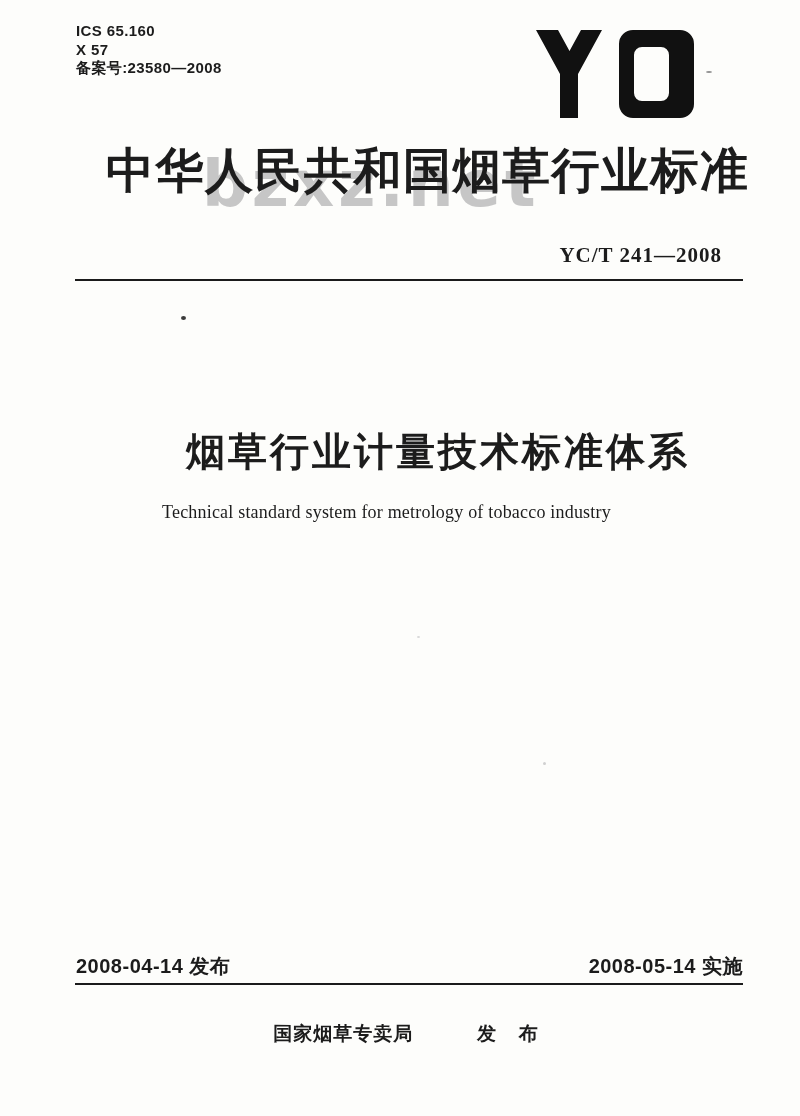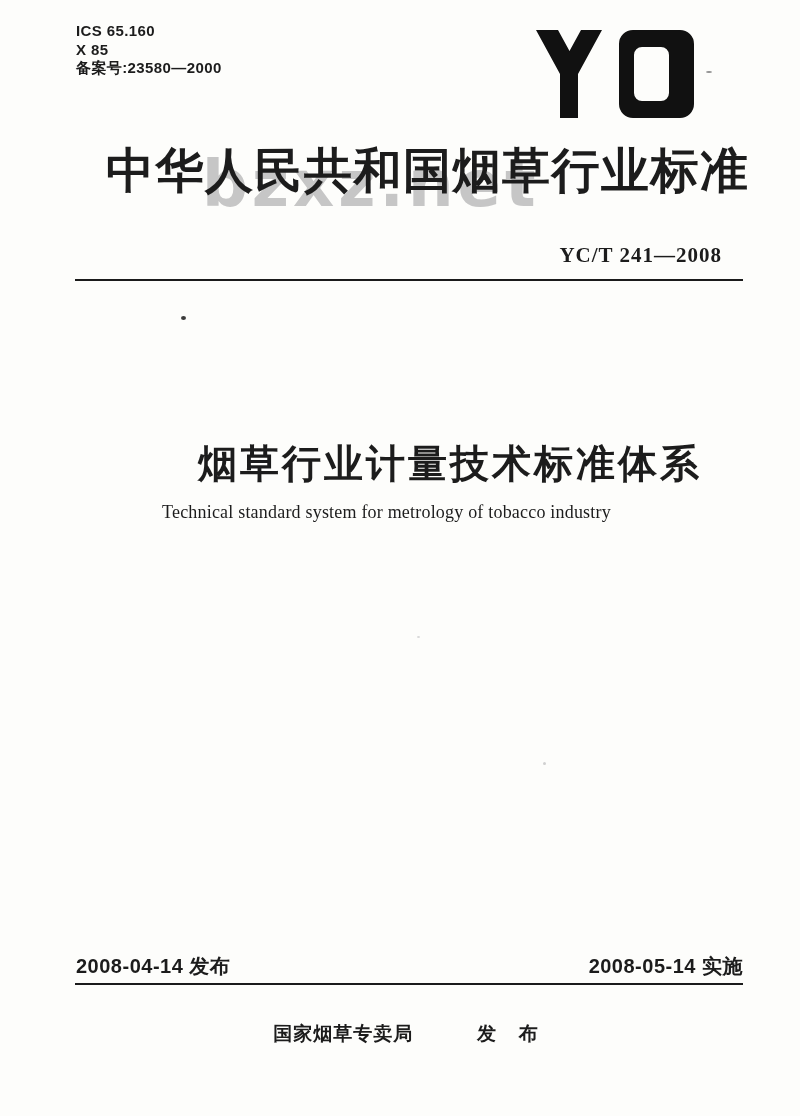--- a/index.html
+++ b/index.html
@@ -31,21 +31,21 @@
     white-space:nowrap;
   }
   .doc-number{
     position:absolute;right:78px;top:213px;z-index:2;
     font-size:21px;font-weight:700;letter-spacing:1px;white-space:nowrap;margin-top:30px;
   }
   .rule{position:absolute;left:75px;width:668px;height:2px;background:var(--rule,#1b1b1b);}
   .rule-top{top:279px;}
   .rule-bottom{top:983px;}
   .main-title-cn{
-    position:absolute;left:182px;top:428px;margin:16px;
+    position:absolute;left:182px;top:428px;margin:4px;
     font-size:39px;font-weight:700;letter-spacing:3px;line-height:1.05;
     white-space:nowrap;
   }
   .main-title-en{
     position:absolute;left:162px;top:502px;
     font-size:18px;font-weight:400;letter-spacing:.2px;white-space:nowrap;
   }
   .date-row{
     position:absolute;left:76px;top:953px;width:667px;
     display:flex;justify-content:space-between;
@@ -64,22 +64,22 @@
   .speck-3{left:417px;top:636px;width:3px;height:2px;background:#d8d8d8;}
   .speck-4{left:543px;top:762px;width:3px;height:3px;background:#d0d0d0;}
 </style>
 </head>
 <body>
 
 <div class="page" style="--paper: #fdfdfb; --ink: #1c1c1c; --rule: #1b1b1b; --watermark: #c6c6c6;">
 
   <div class="ics-block">
     <div>ICS 65.160</div>
-    <div>X 85</div>
-    <div>备案号:23580—2000</div>
+    <div>X 57</div>
+    <div>备案号:23580—2008</div>
   </div>
 
   <div class="yc-logo">
     <svg viewBox="0 0 158 88" role="img" aria-label="YC">
       <polygon fill="#111111" points="0,0 22,0 33.5,21 45,0 66,0 42,44 42,88 24,88 24,44"></polygon>
       <path fill="#111111" fill-rule="evenodd" d="M97,0 h47 a14,14 0 0 1 14,14 v60 a14,14 0 0 1 -14,14 h-47 a14,14 0 0 1 -14,-14 v-60 a14,14 0 0 1 14,-14 z M106,17 h19 a8,8 0 0 1 8,8 v38 a8,8 0 0 1 -8,8 h-19 a8,8 0 0 1 -8,-8 v-38 a8,8 0 0 1 8,-8 z"></path>
     </svg>
   </div>
 
   <div class="watermark">bzxz.net</div>

